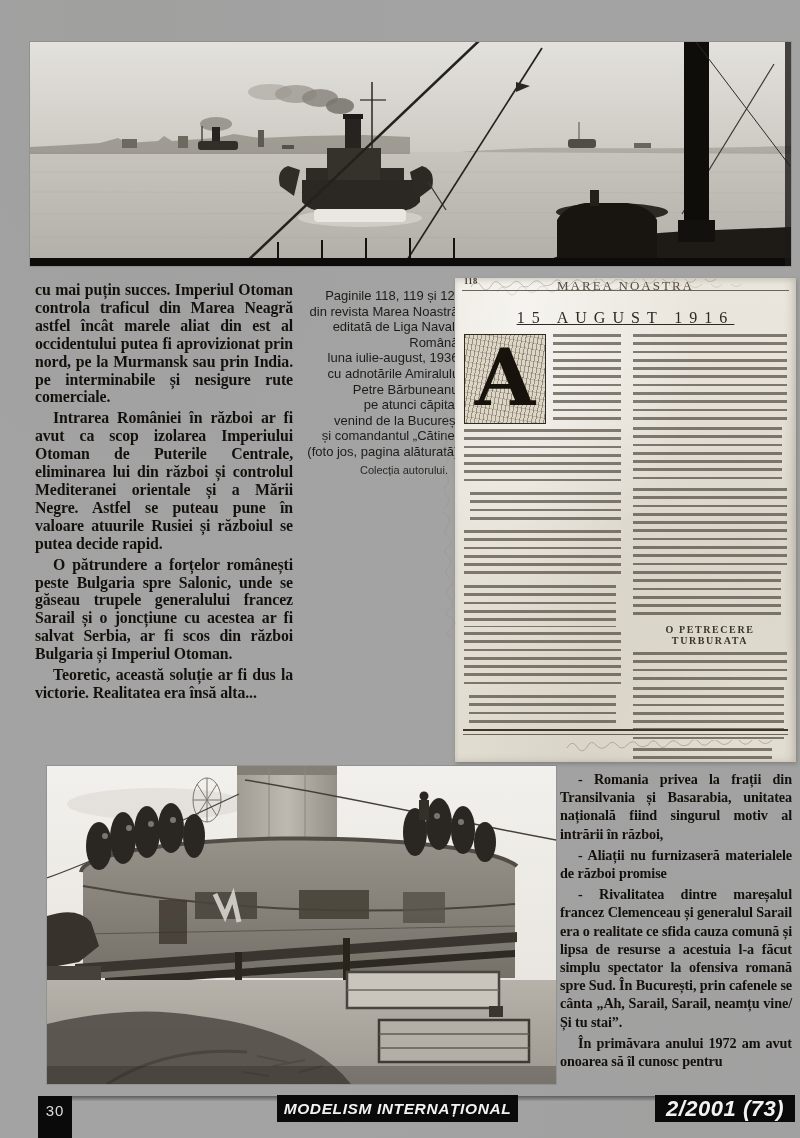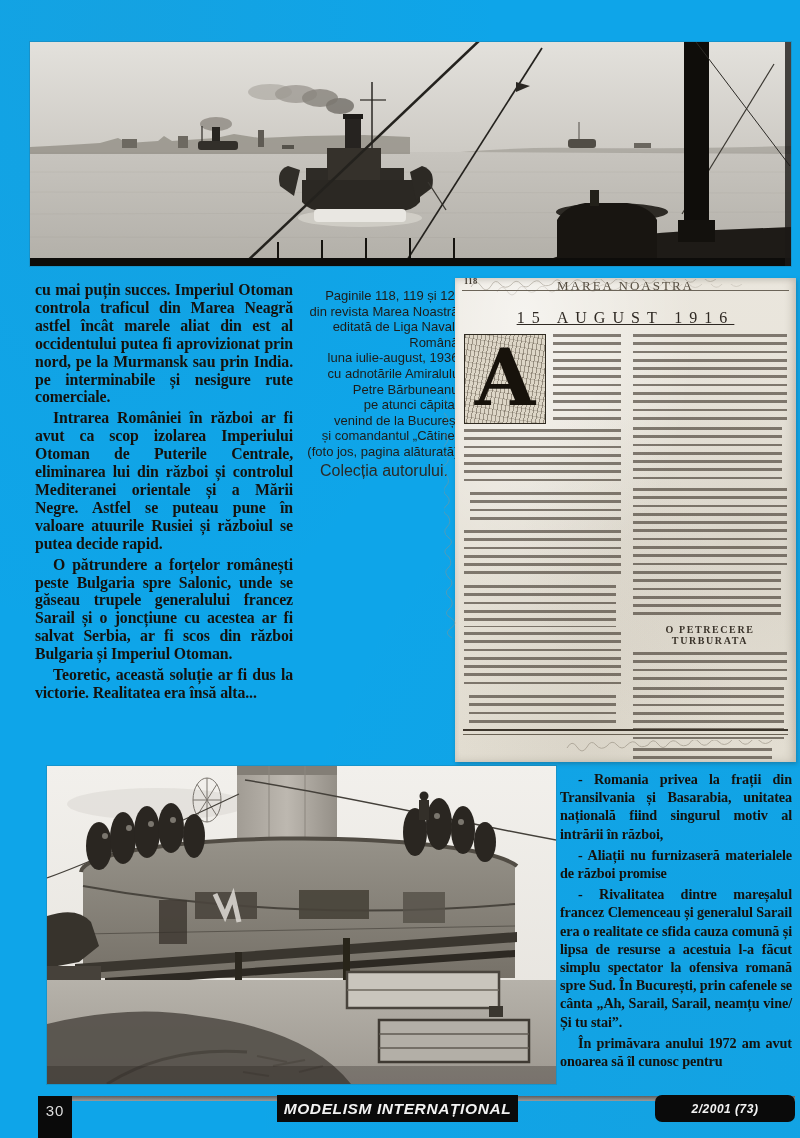--- a/index.html
+++ b/index.html
@@ -1,17 +1,17 @@
 <!DOCTYPE html>
 <html><head>
 <meta charset="utf-8">
 <style>
   html,body{margin:0;padding:0;}
   body{background:#e9e7e2;font-family:"Liberation Serif",serif;}
-  #page{position:relative;width:800px;height:1138px;margin:0 auto;background:#0ea5e9;overflow:hidden;}
+  #page{position:relative;width:800px;height:1138px;margin:0 auto;background:#a3a3a3;overflow:hidden;}
   #page::before{content:"";position:absolute;inset:0;
     background:
       radial-gradient(ellipse at 15% 3%, rgba(120,115,105,.06), transparent 40%),
       radial-gradient(ellipse at 85% 97%, rgba(120,115,105,.05), transparent 45%);
     pointer-events:none;}
   .abs{position:absolute;}
 
   
   .photo{position:absolute;overflow:hidden;box-shadow:0 0 0 1px rgba(60,55,50,.15);}
   .photo svg{display:block;}
@@ -22,21 +22,21 @@
   .article{color:#14110d;font-weight:700;text-align:justify;font-family:"Liberation Serif",serif;}
   .article p{margin:0 0 3px 0;}
   .article p.ind{text-indent:18px;}
   #left-col{left:35px;top:281px;width:258px;font-size:15.8px;line-height:17.9px;letter-spacing:-.1px;}
   #right-col{left:560px;top:770px;width:232px;font-size:14.2px;line-height:18.2px;letter-spacing:-.1px;}
 
   
   #caption{left:293px;top:288px;width:169px;text-align:right;color:#1e1c19;
     font-family:"Liberation Sans",sans-serif;font-size:13px;line-height:15.6px;}
   #caption .cap-lines{white-space:pre-line;}
-  #caption .cap-credit{font-size:16px;padding-top:3px;padding-right:14px;color:#2b2925;}
+  #caption .cap-credit{font-size:11px;padding-top:3px;padding-right:14px;color:#2b2925;}
 
   
   #scan{left:455px;top:278px;width:341px;height:484px;
     background:
       radial-gradient(ellipse at 20% 8%, rgba(255,255,255,.55), transparent 45%),
       radial-gradient(ellipse at 85% 55%, rgba(110,100,85,.10), transparent 55%),
       radial-gradient(ellipse at 40% 90%, rgba(110,100,85,.08), transparent 50%),
       linear-gradient(#eae6dd,#e2ddd1);
     box-shadow:inset -4px 0 8px rgba(70,60,45,.18), inset 0 2px 5px rgba(70,60,45,.10), 1px 2px 4px rgba(40,35,30,.25);
     color:#463f34;}
@@ -67,21 +67,21 @@
 
   
   #footer-bar{left:38px;top:1096px;width:757px;height:5px;background:linear-gradient(#5f5f5f,#9a9a9a);}
   .footer-box{position:absolute;background:#0a0a0a;color:#f2f2f2;
     font-family:"Liberation Sans",sans-serif;display:flex;align-items:center;justify-content:center;}
   #footer-pagenum{left:38px;top:1096px;width:34px;height:42px;align-items:flex-start;padding-top:6px;
     font-size:15px;color:#dcdcdc;letter-spacing:1px;}
   #footer-brand{left:277px;top:1095px;width:241px;height:27px;font-weight:700;font-style:italic;
     font-size:15.5px;letter-spacing:.6px;}
   #footer-issue{left:655px;top:1095px;width:140px;height:27px;font-weight:700;font-style:italic;
-    font-size:12px;letter-spacing:.5px;border-radius:7px;}
+    font-size:22px;letter-spacing:.5px;}
 </style>
 </head>
 <body>
 
 <div id="page">
 
   <svg width="0" height="0" style="position:absolute">
     <defs>
       <path id="squig" d="M2,8 q5,-9 10,-1 t10,0 q4,-8 9,-2 t11,1 q5,-7 10,-1 t10,0 q6,-6 10,-1 t11,1 q5,-8 10,-1 t10,0 q5,-6 10,-1 t11,1 q5,-8 10,-2 t10,1 q5,-6 10,-1 t11,0 q5,-7 10,-1 t10,1 q5,-6 10,-1 t11,0 q5,-7 10,-1 t10,1 q5,-6 10,-1 t11,0 q5,-7 10,-1" fill="none"></path>
     </defs>

